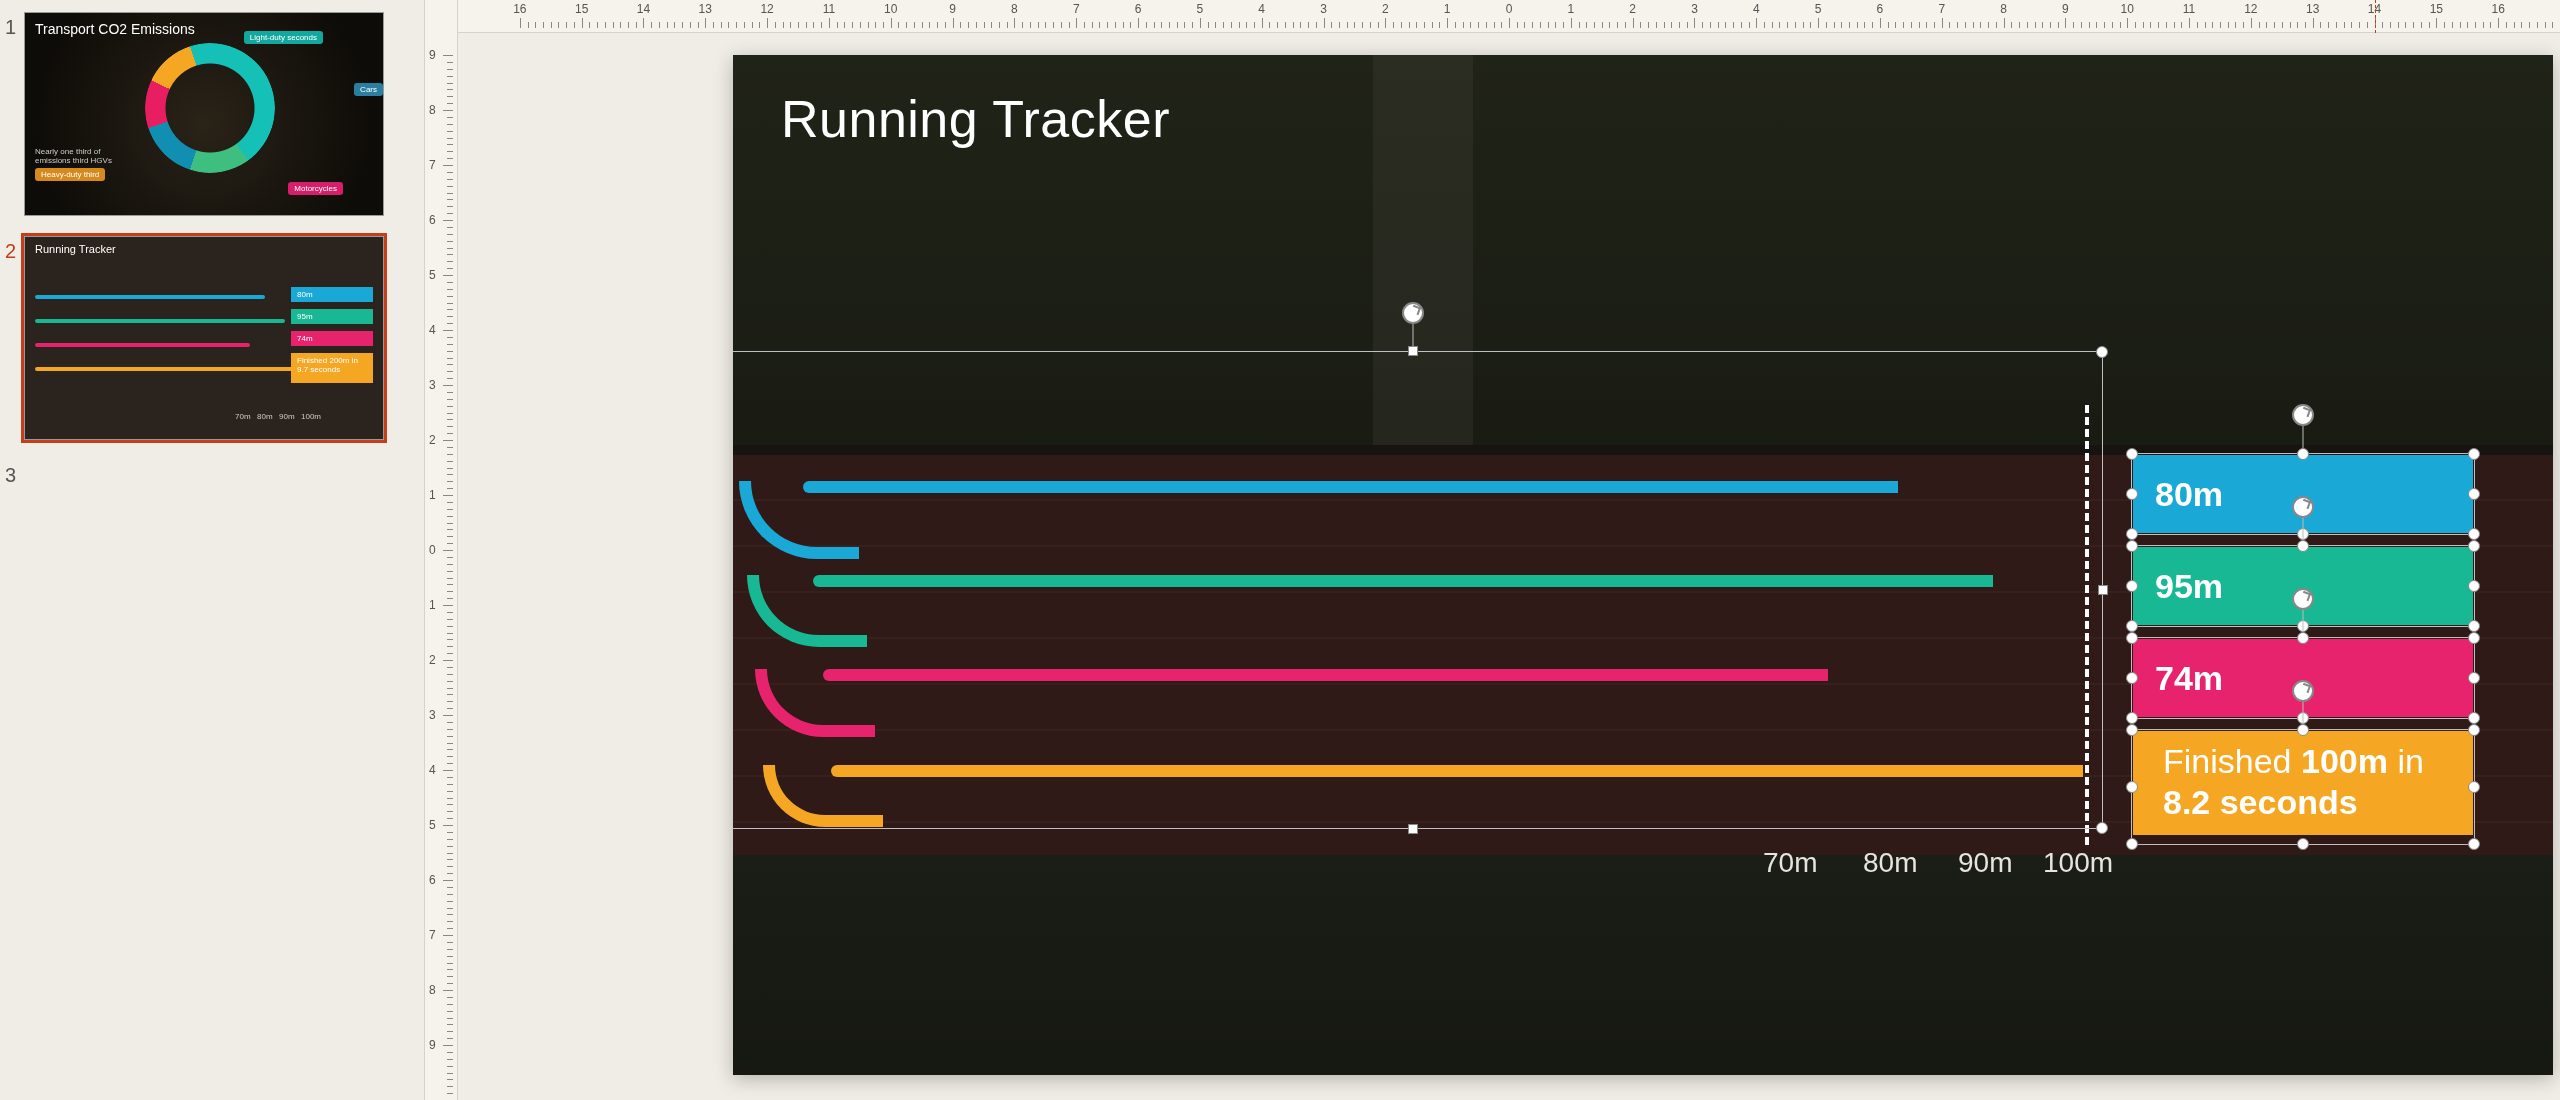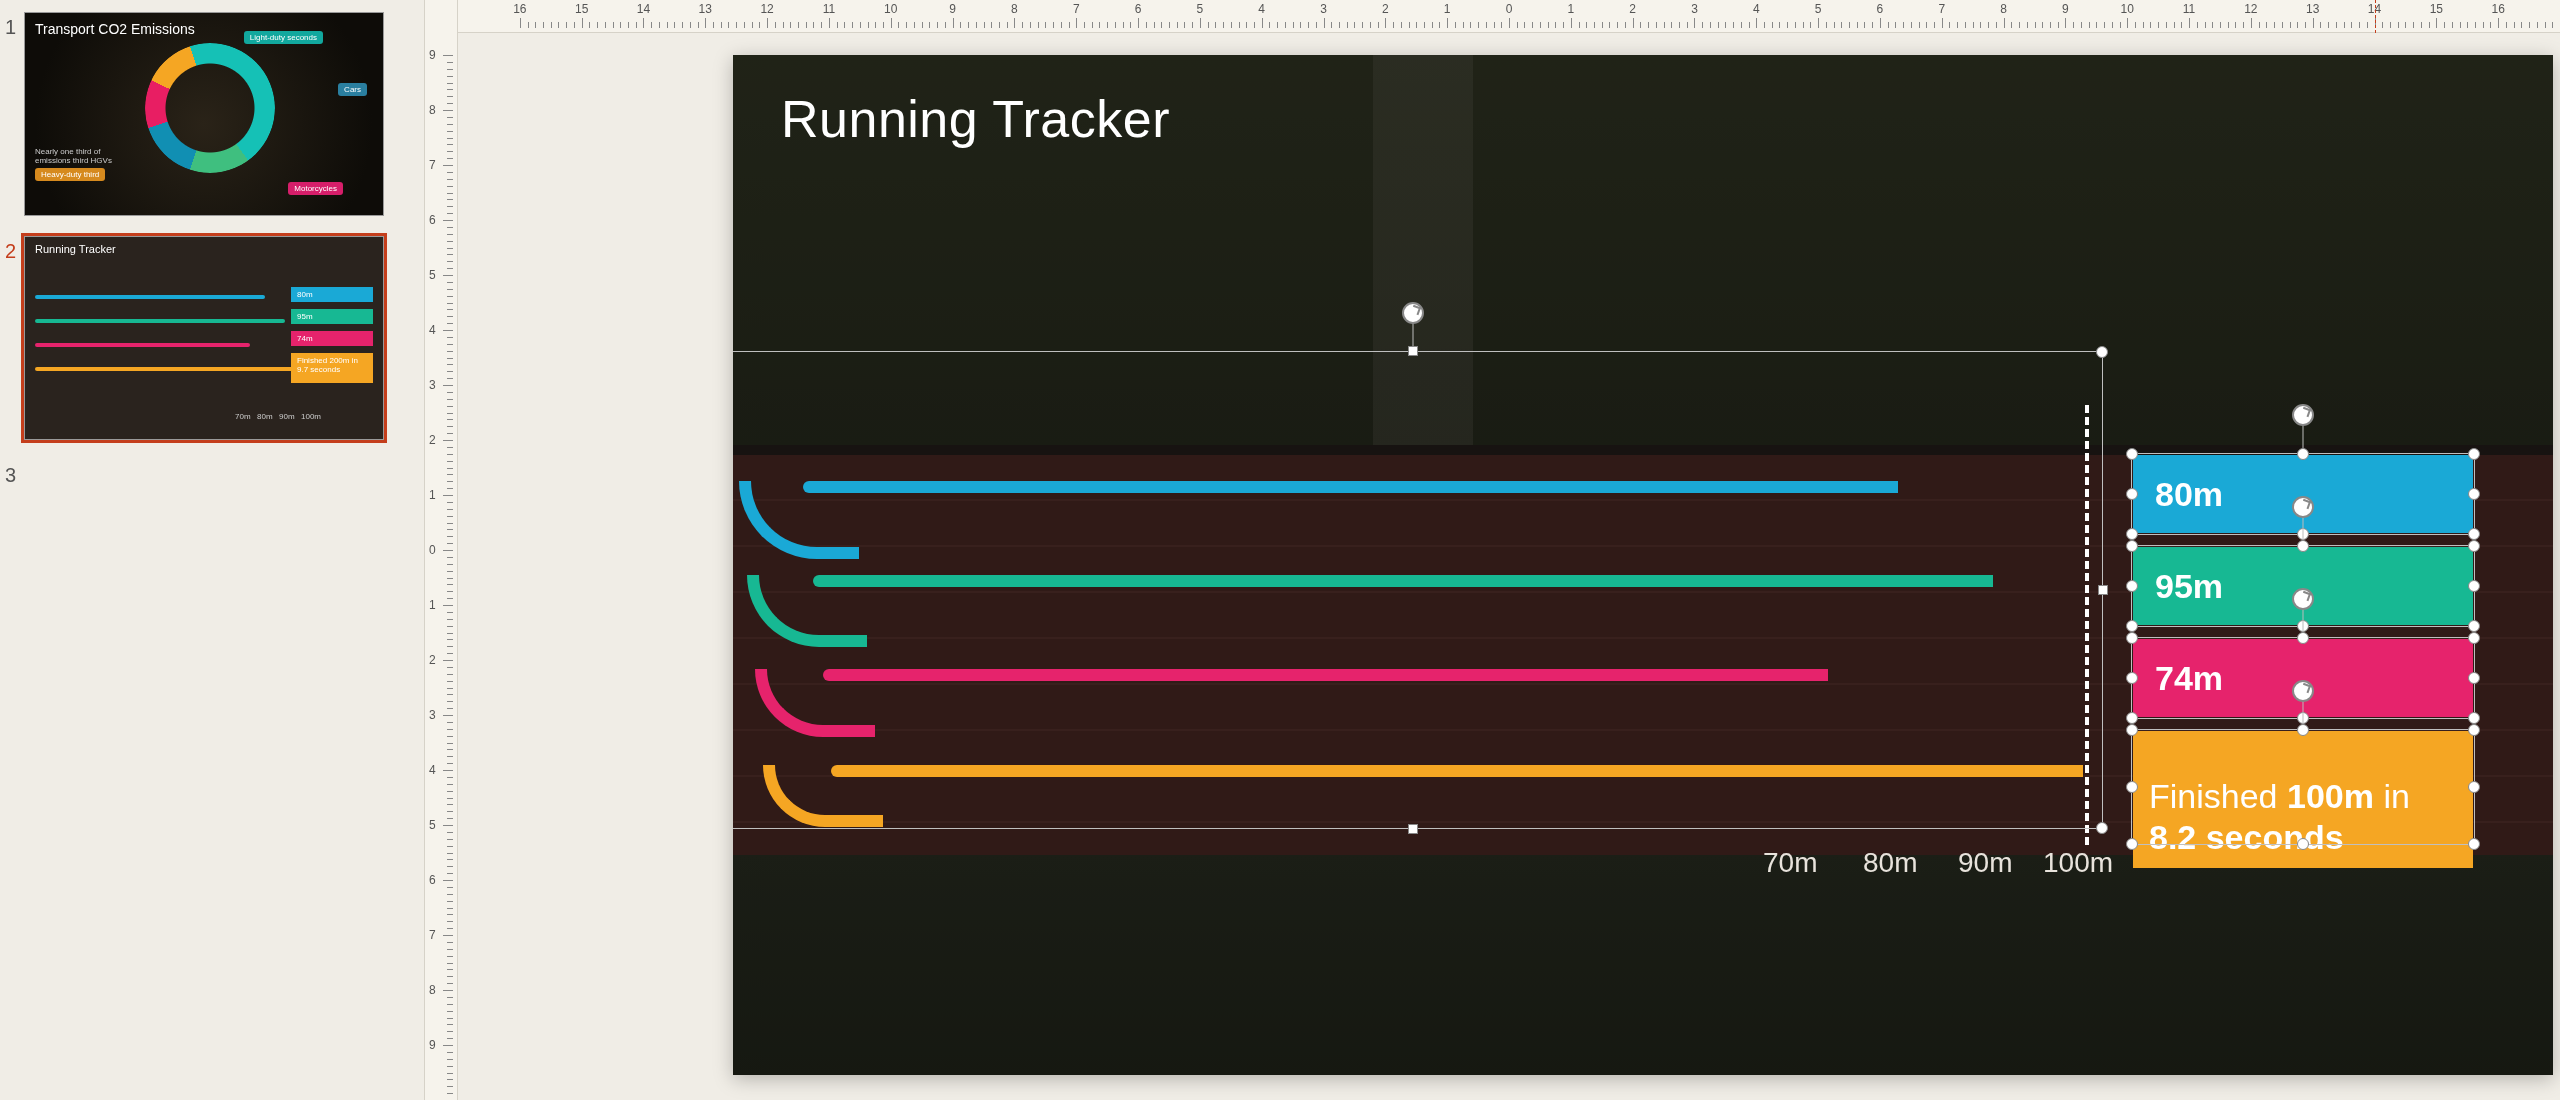--- a/index.html
+++ b/index.html
@@ -160,21 +160,21 @@
     border-radius:0 0 0 90px;
   }
 
   
   .legend-box {
     position:absolute;
     color:#fff; font-size:34px; font-weight:600;
     display:flex; align-items:center; padding:0 22px;
     height:78px;
   }
-  .legend-big { height:137px; font-size:34px; font-weight:400; line-height:1.2; padding:10px 16px; align-items:flex-start; flex-direction:column; justify-content:flex-end;}
+  .legend-big { height:104px; font-size:34px; font-weight:400; line-height:1.2; padding:10px 30px; align-items:flex-start; flex-direction:column; justify-content:flex-start;}
   .legend-big b { font-weight:700; }
 
   
   .axis-lbl {
     position:absolute; color:#e8e3dc; font-size:28px; top:792px;
   }
 
   
   .finish-line {
     position:absolute; top:350px; height:440px; width:0;
@@ -219,21 +219,21 @@
 
   <div class="slide-panel">
 
     <div class="thumb-row">
       <div class="thumb-num">1</div>
       <div class="thumb t1">
         <div class="title">Transport CO2 Emissions</div>
         <div class="donut"></div>
         <div class="sub">Nearly one third of emissions third HGVs</div>
         <div class="chip" style="top:18px; right:60px; background:#12a89e;">Light-duty seconds</div>
-        <div class="chip" style="top:70px; right:16px; background:#2a7fa0;">Cars</div>
+        <div class="chip" style="top:70px; right:0; background:#2a7fa0;">Cars</div>
         <div class="chip" style="bottom:20px; right:40px; background:#d61e6a;">Motorcycles</div>
         <div class="chip" style="bottom:34px; left:10px; background:#d68a1e;">Heavy-duty third</div>
       </div>
     </div>
 
     <div class="thumb-row selected">
       <div class="thumb-num">2</div>
       <div class="thumb t2">
         <div class="title">Running Tracker</div>
         <div class="line" style="top:58px;  width:230px; background:#1aa9d6;"></div>

